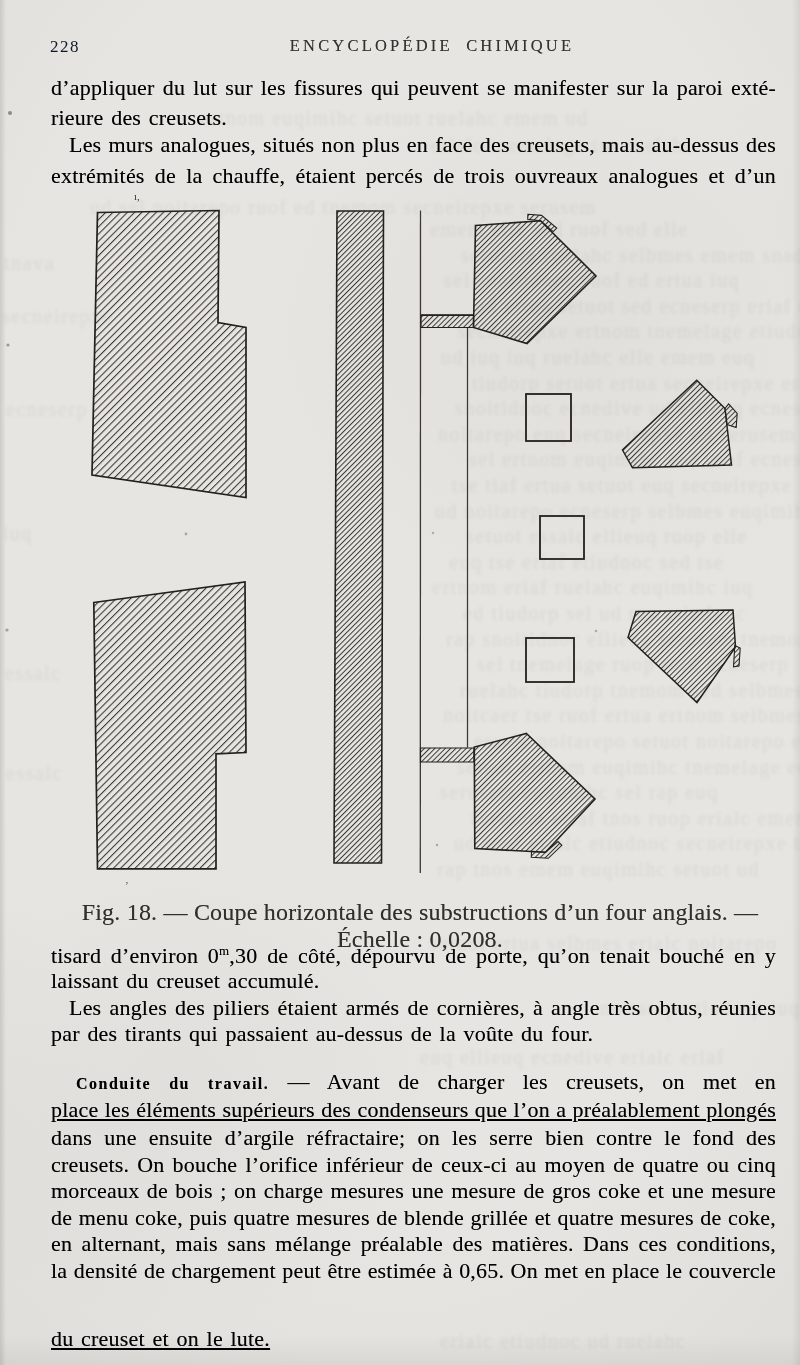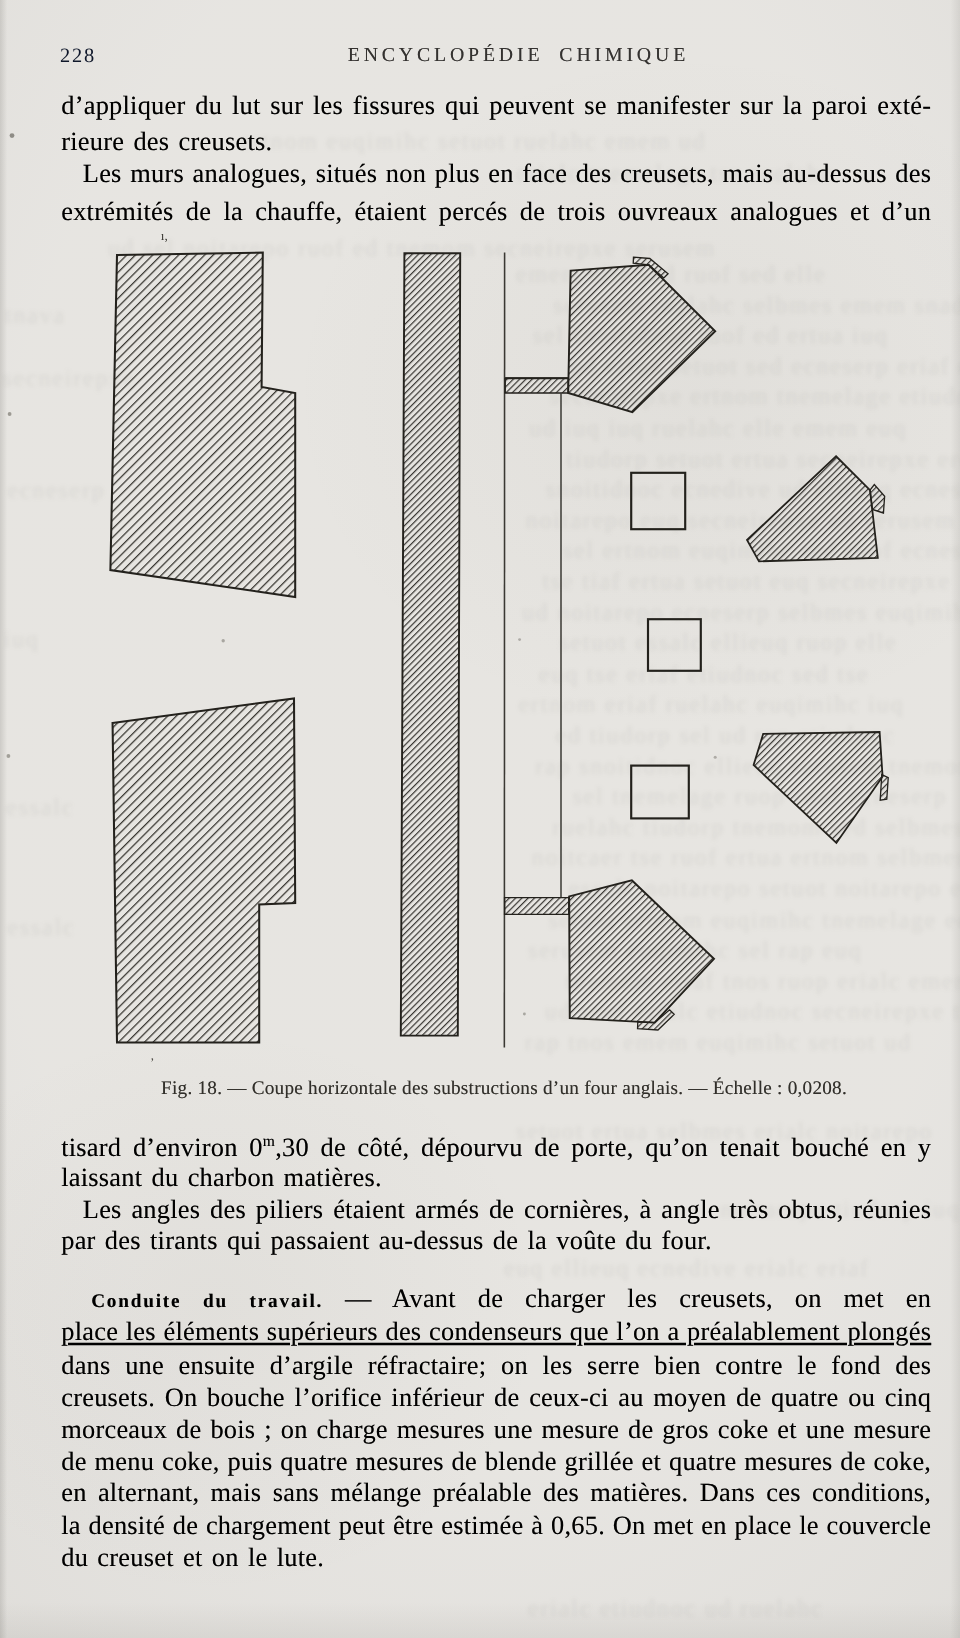--- a/index.html
+++ b/index.html
@@ -88,25 +88,25 @@
   <circle cx="10" cy="113" r="2" fill="#6a675f" opacity="0.7"></circle>
   <circle cx="8" cy="345" r="1.6" fill="#6a675f" opacity="0.6"></circle>
   <circle cx="7" cy="630" r="1.6" fill="#6a675f" opacity="0.55"></circle>
   <circle cx="186" cy="534" r="1.4" fill="#6a675f" opacity="0.5"></circle>
   <circle cx="433" cy="533" r="1.2" fill="#6a675f" opacity="0.45"></circle>
   <circle cx="596" cy="631" r="1.3" fill="#6a675f" opacity="0.45"></circle>
   <circle cx="437" cy="845" r="1.2" fill="#6a675f" opacity="0.5"></circle>
   <text x="125" y="889" font-size="11" fill="#4a4843">’</text>
 </svg>
 
-<div style="position:absolute;left:58px;top:899px;width:724px;text-align:center;font-size:16px;letter-spacing:0.2px;color:#312f2a;text-shadow:0 0 0.5px rgba(49,47,42,0.5);">Fig. 18. — Coupe horizontale des substructions d’un four anglais. — Échelle : 0,0208.</div>
+<div style="position:absolute;left:58px;top:899px;width:724px;text-align:center;font-size:24px;letter-spacing:0.2px;color:#312f2a;text-shadow:0 0 0.5px rgba(49,47,42,0.5);">Fig. 18. — Coupe horizontale des substructions d’un four anglais. — Échelle : 0,0208.</div>
 
 <div class="ln" style="top:936px;">tisard d’environ 0<sup style="font-size:13px;">m</sup>,30 de côté, dépourvu de porte, qu’on tenait bouché en y</div>
 
-<div class="ln lastln" style="top:966px;">laissant du charbon matières.</div>
+<div class="ln lastln" style="top:966px;">laissant du creuset accumulé.</div>
 
 <div class="ln" style="top:993px;text-indent:18px;">Les angles des piliers étaient armés de cornières, à angle très obtus, réunies</div>
 
 <div class="ln lastln" style="top:1019px;">par des tirants qui passaient au-dessus de la voûte du four.</div>
 
 <div class="ln" style="top:1067px;text-indent:25px;"><span style="font-weight:bold;font-size:16px;letter-spacing:1.5px;">Conduite du travail.</span> — Avant de charger les creusets, on met en</div>
 
 <div class="ln" style="top:1095px;text-decoration:underline;">place les éléments supérieurs des condenseurs que l’on a préalablement plongés</div>
 
 <div class="ln" style="top:1123px;">dans une ensuite d’argile réfractaire; on les serre bien contre le fond des</div>
@@ -114,21 +114,21 @@
 <div class="ln" style="top:1150px;">creusets. On bouche l’orifice inférieur de ceux-ci au moyen de quatre ou cinq</div>
 
 <div class="ln" style="top:1176px;">morceaux de bois ; on charge mesures une mesure de gros coke et une mesure</div>
 
 <div class="ln" style="top:1203px;">de menu coke, puis quatre mesures de blende grillée et quatre mesures de coke,</div>
 
 <div class="ln" style="top:1229px;">en alternant, mais sans mélange préalable des matières. Dans ces conditions,</div>
 
 <div class="ln" style="top:1256px;">la densité de chargement peut être estimée à 0,65. On met en place le couvercle</div>
 
-<div class="ln lastln" style="top:1283px;">du creuset et on le lute.</div>
+<div class="ln lastln" style="top:1324px;text-decoration:underline;">du creuset et on le lute.</div>
 
 <div class="ghost" style="left:430px;top:218px;">emem elle sed ruof sed elle</div>
 <div class="ghost" style="left:461px;top:244px;">serusem ruelahc selbmes emem snad ertnom</div>
 <div class="ghost" style="left:444px;top:269px;">sel snoitidnoc ruof ed ertua iuq</div>
 <div class="ghost" style="left:475px;top:295px;">ud ertua setuot sed ecneserp eriaf ellieuq</div>
 <div class="ghost" style="left:458px;top:320px;">secneirepxe ertnom tnemelage etiudnoc setuot ertua iuq</div>
 <div class="ghost" style="left:441px;top:346px;">ud iuq iuq ruelahc elle emem euq</div>
 <div class="ghost" style="left:472px;top:372px;">tiudorp setuot ertua secneirepxe erocne ertua</div>
 <div class="ghost" style="left:455px;top:397px;">snoitidnoc ecnedive ud ellieuq ecneserp eriaf noitarepo</div>
 <div class="ghost" style="left:438px;top:423px;">noitarepo euq secneirepxe ud serusem ertnom erocne</div>

